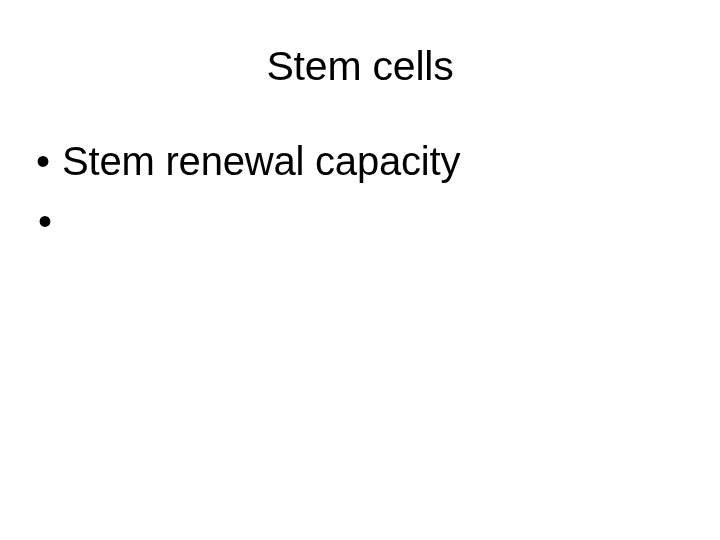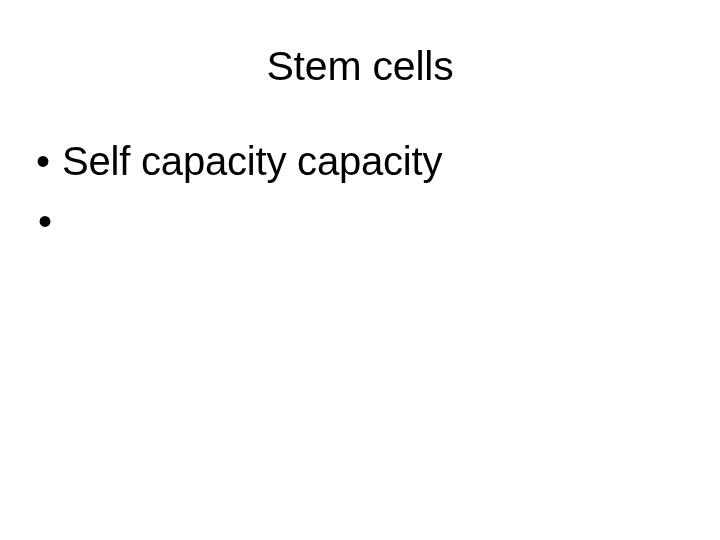--- a/index.html
+++ b/index.html
@@ -78,21 +78,21 @@
 <body>
 
 <div class="slide">
 
   <div class="slide-title">Stem cells</div>
 
   <div class="slide-body">
 
     <div class="bullet-item">
       <span class="bullet-marker">•</span>
-      <span class="bullet-text">Self capacity capacity</span>
+      <span class="bullet-text">Stem renewal capacity</span>
     </div>
 
     <div class="bullet-item">
       <span class="bullet-marker">•</span>
     </div>
 
   </div>
 
 </div>
 

